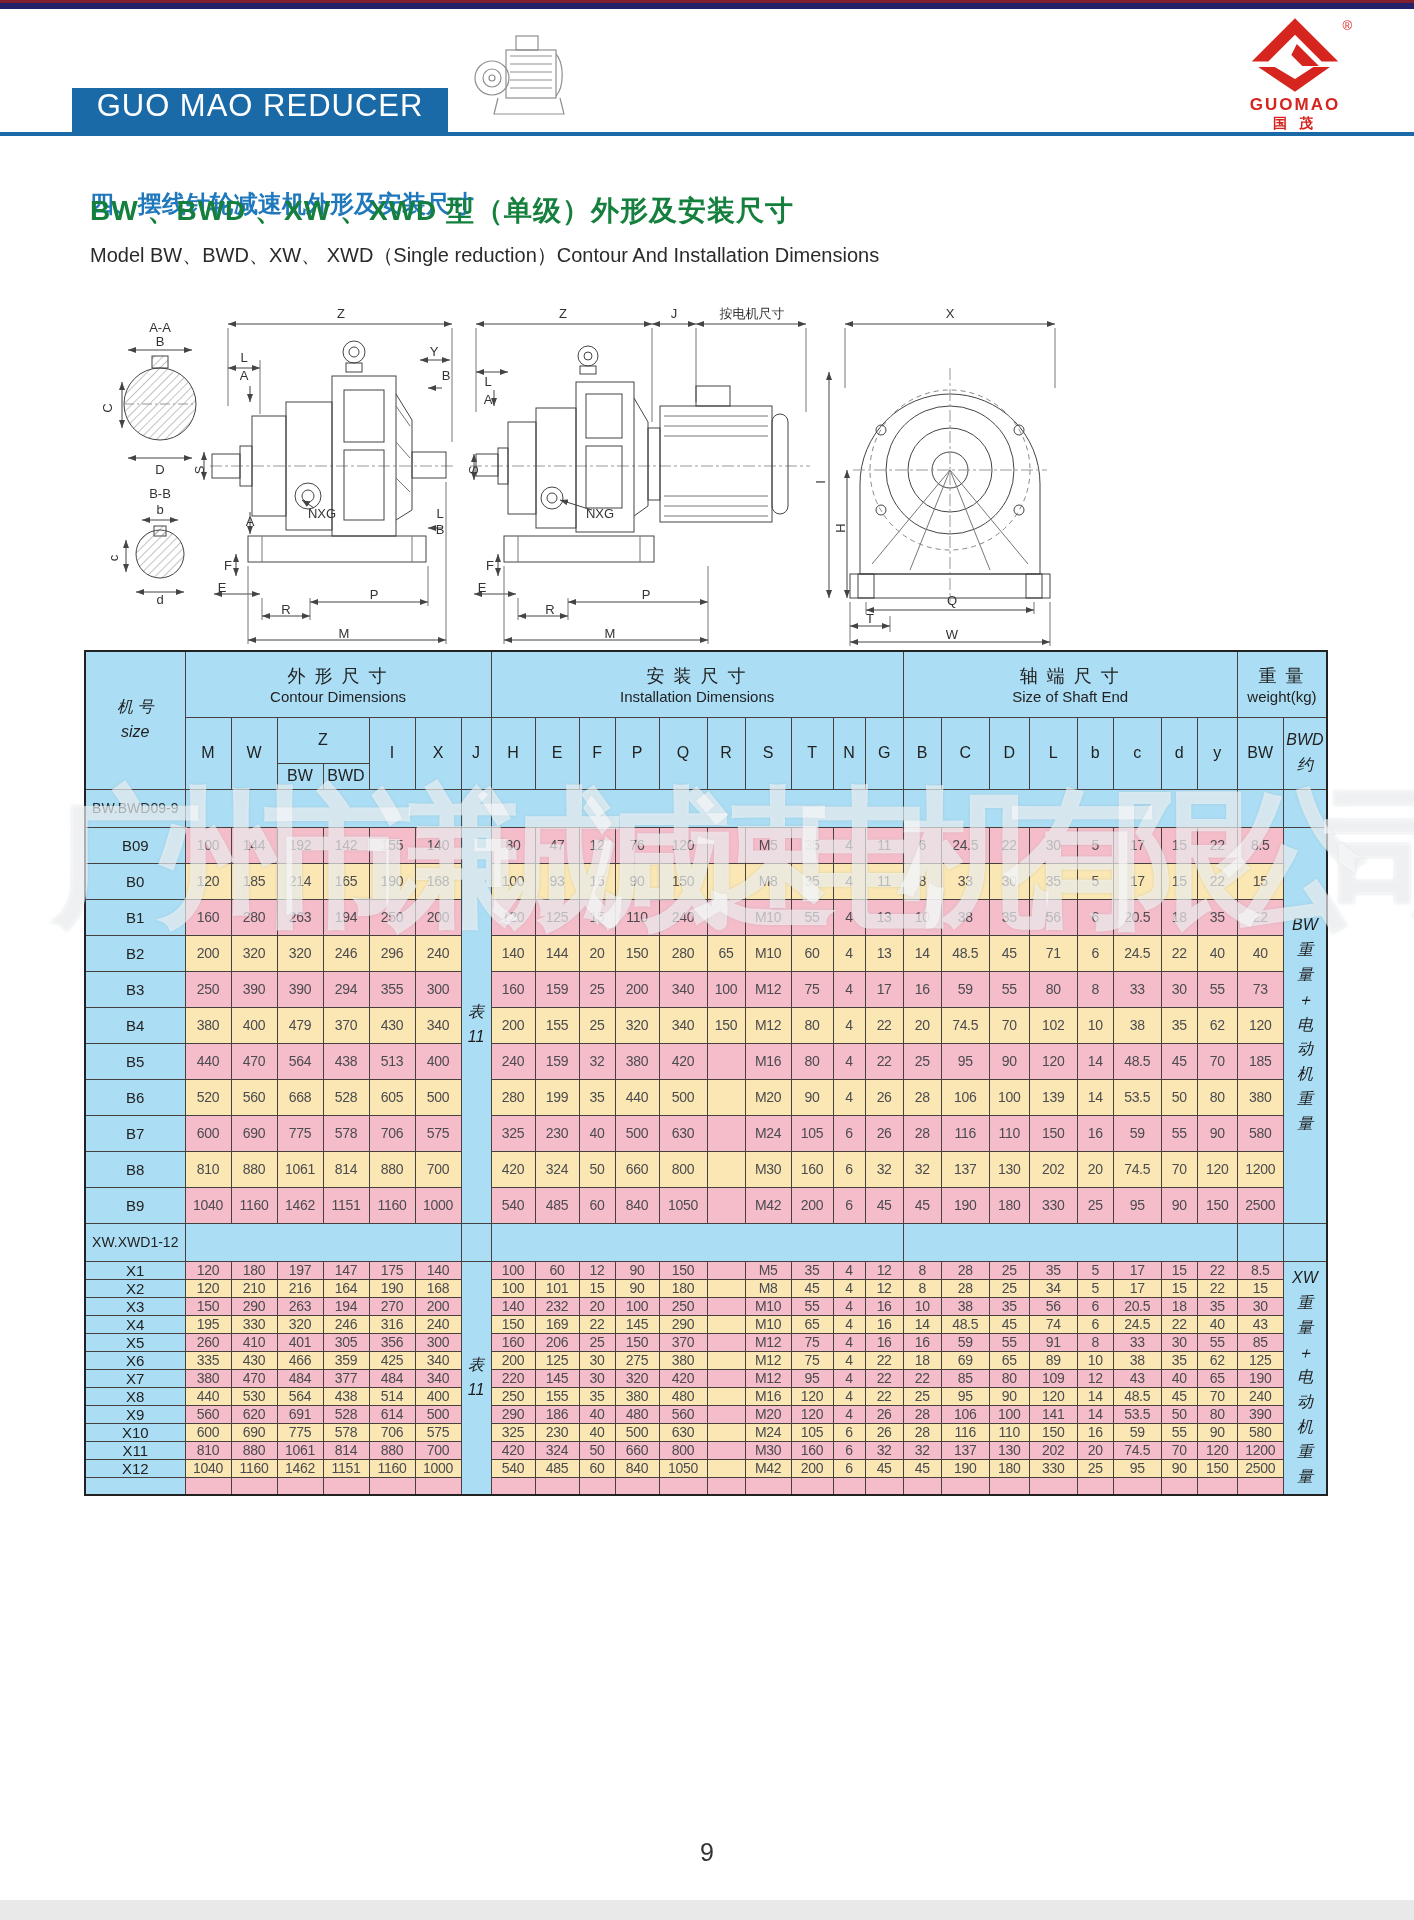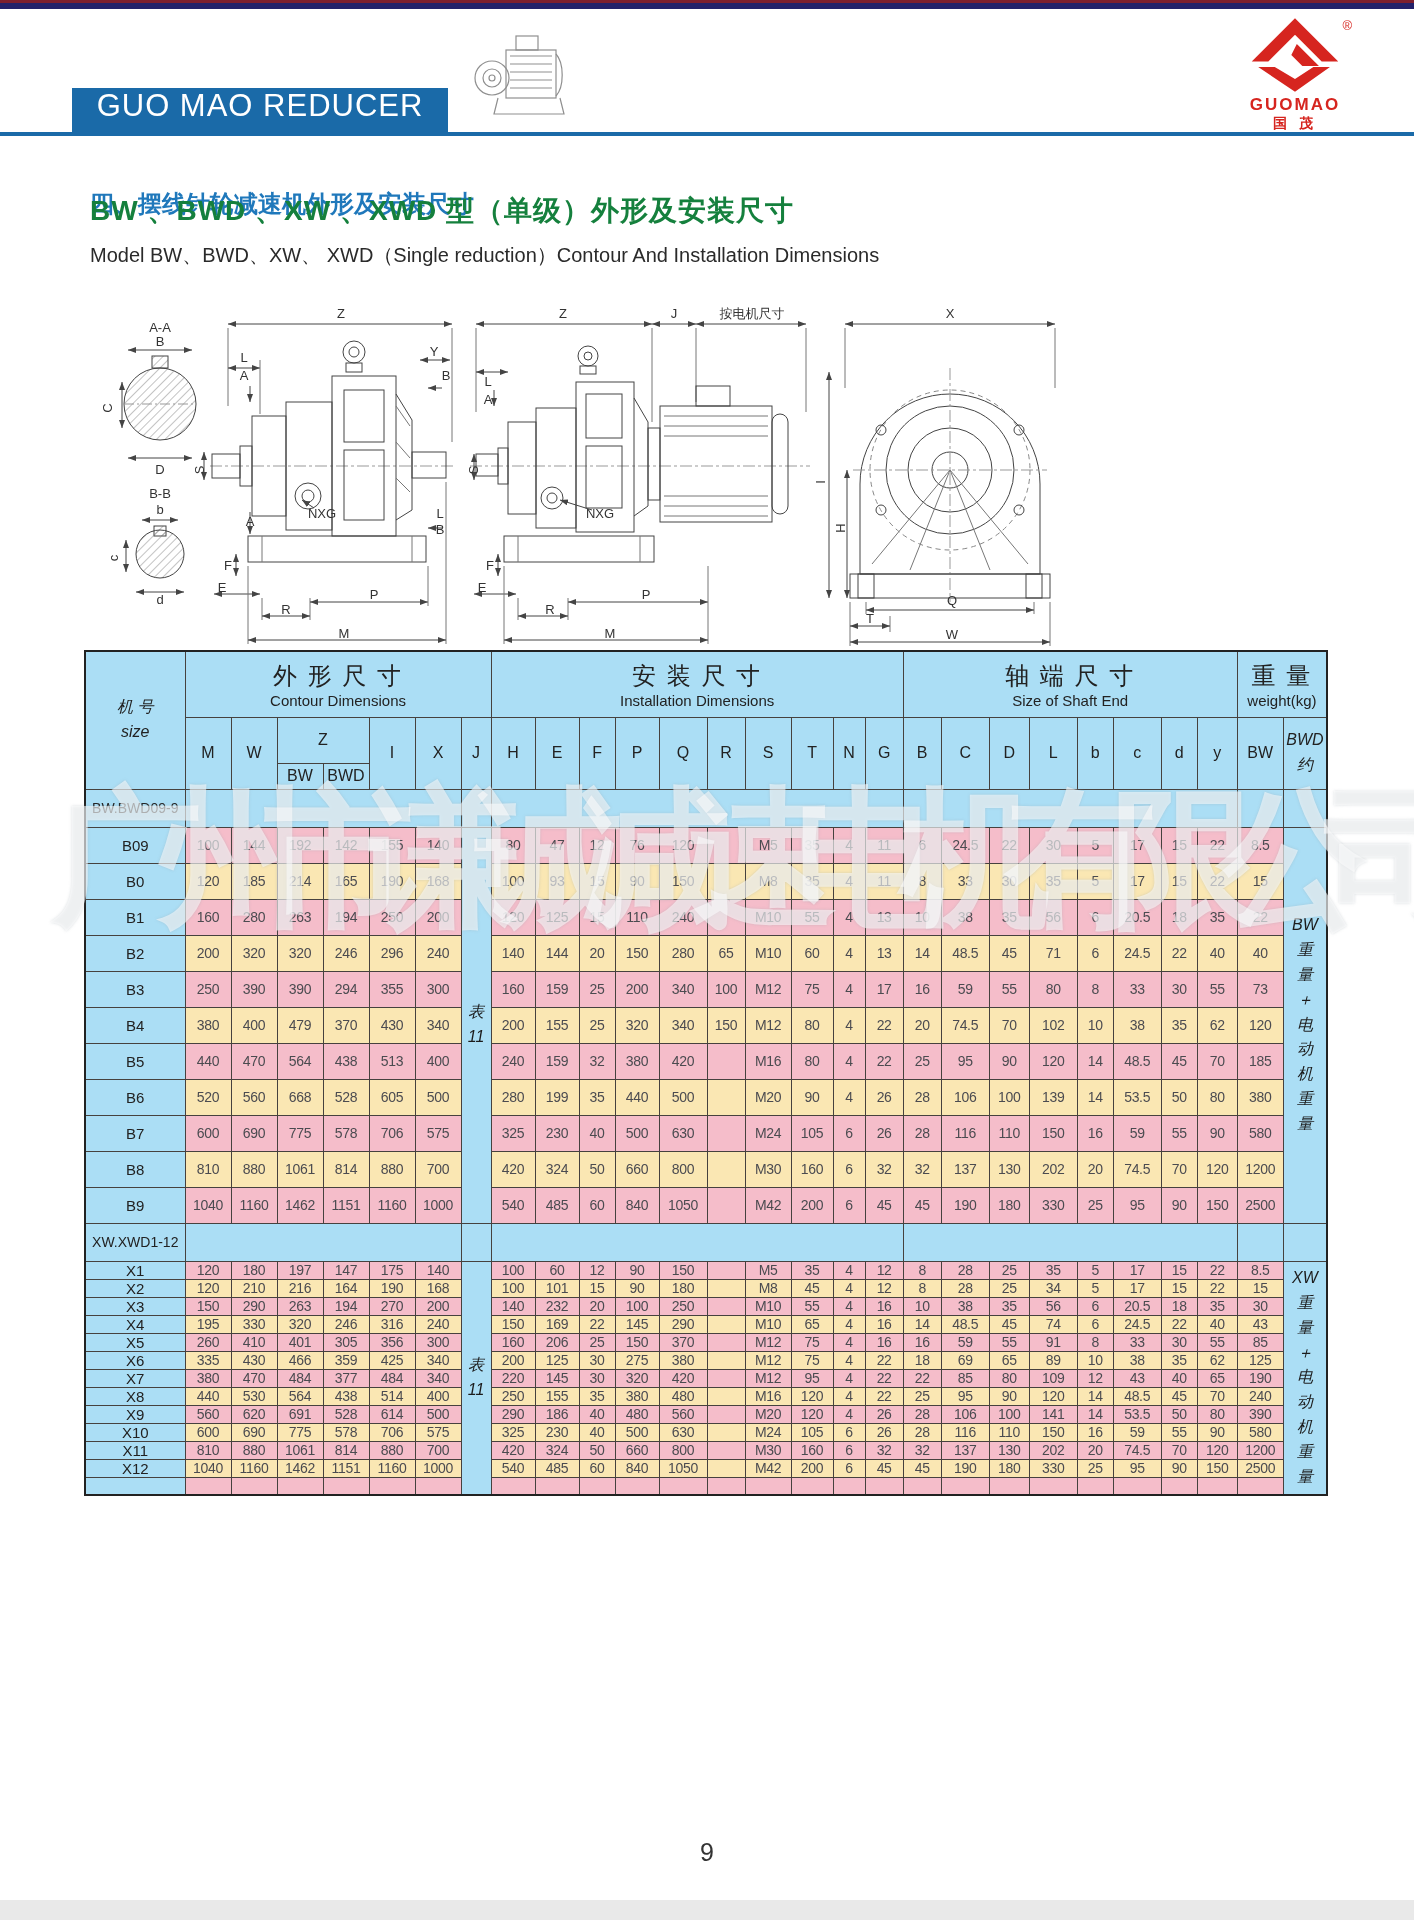--- a/index.html
+++ b/index.html
@@ -22,21 +22,21 @@
   .t3{position:absolute;left:90px;top:242px;font-size:20px;color:#2a2a2a;}
   
   .drawing{position:absolute;}
   svg text.dim{font-family:"Liberation Sans",sans-serif;font-size:13px;fill:#333;text-anchor:middle;}
   
   #dimtable{position:absolute;left:84px;top:650px;border-collapse:collapse;table-layout:fixed;
             width:1244px;border:2px solid #222;}
   #dimtable th,#dimtable td{border:1px solid #46413e;padding:0;text-align:center;vertical-align:middle;
             overflow:hidden;white-space:nowrap;}
   #dimtable th{background:#abdef5;font-weight:normal;color:#222;}
-  .grp-cn{font-size:24px;letter-spacing:2px;}
+  .grp-cn{font-size:18px;letter-spacing:2px;}
   .grp-en{font-size:15px;}
   .letter{font-size:16px;}
   .h1{height:66px;} .h2{height:46px;} .h3{height:26px;}
   tr.sec{height:38px;}
   tr.rb{height:36px;} tr.rx{height:18px;}
   td.size-label{background:#abdef5;font-size:15px;color:#222;}
   td.sec-label{background:#abdef5;font-size:14px;color:#222;text-align:left;padding-left:4px;}
   td.band{background:#abdef5;}
   td.pk{background:#f5bdca;}
   td.yl{background:#fae7b3;}

